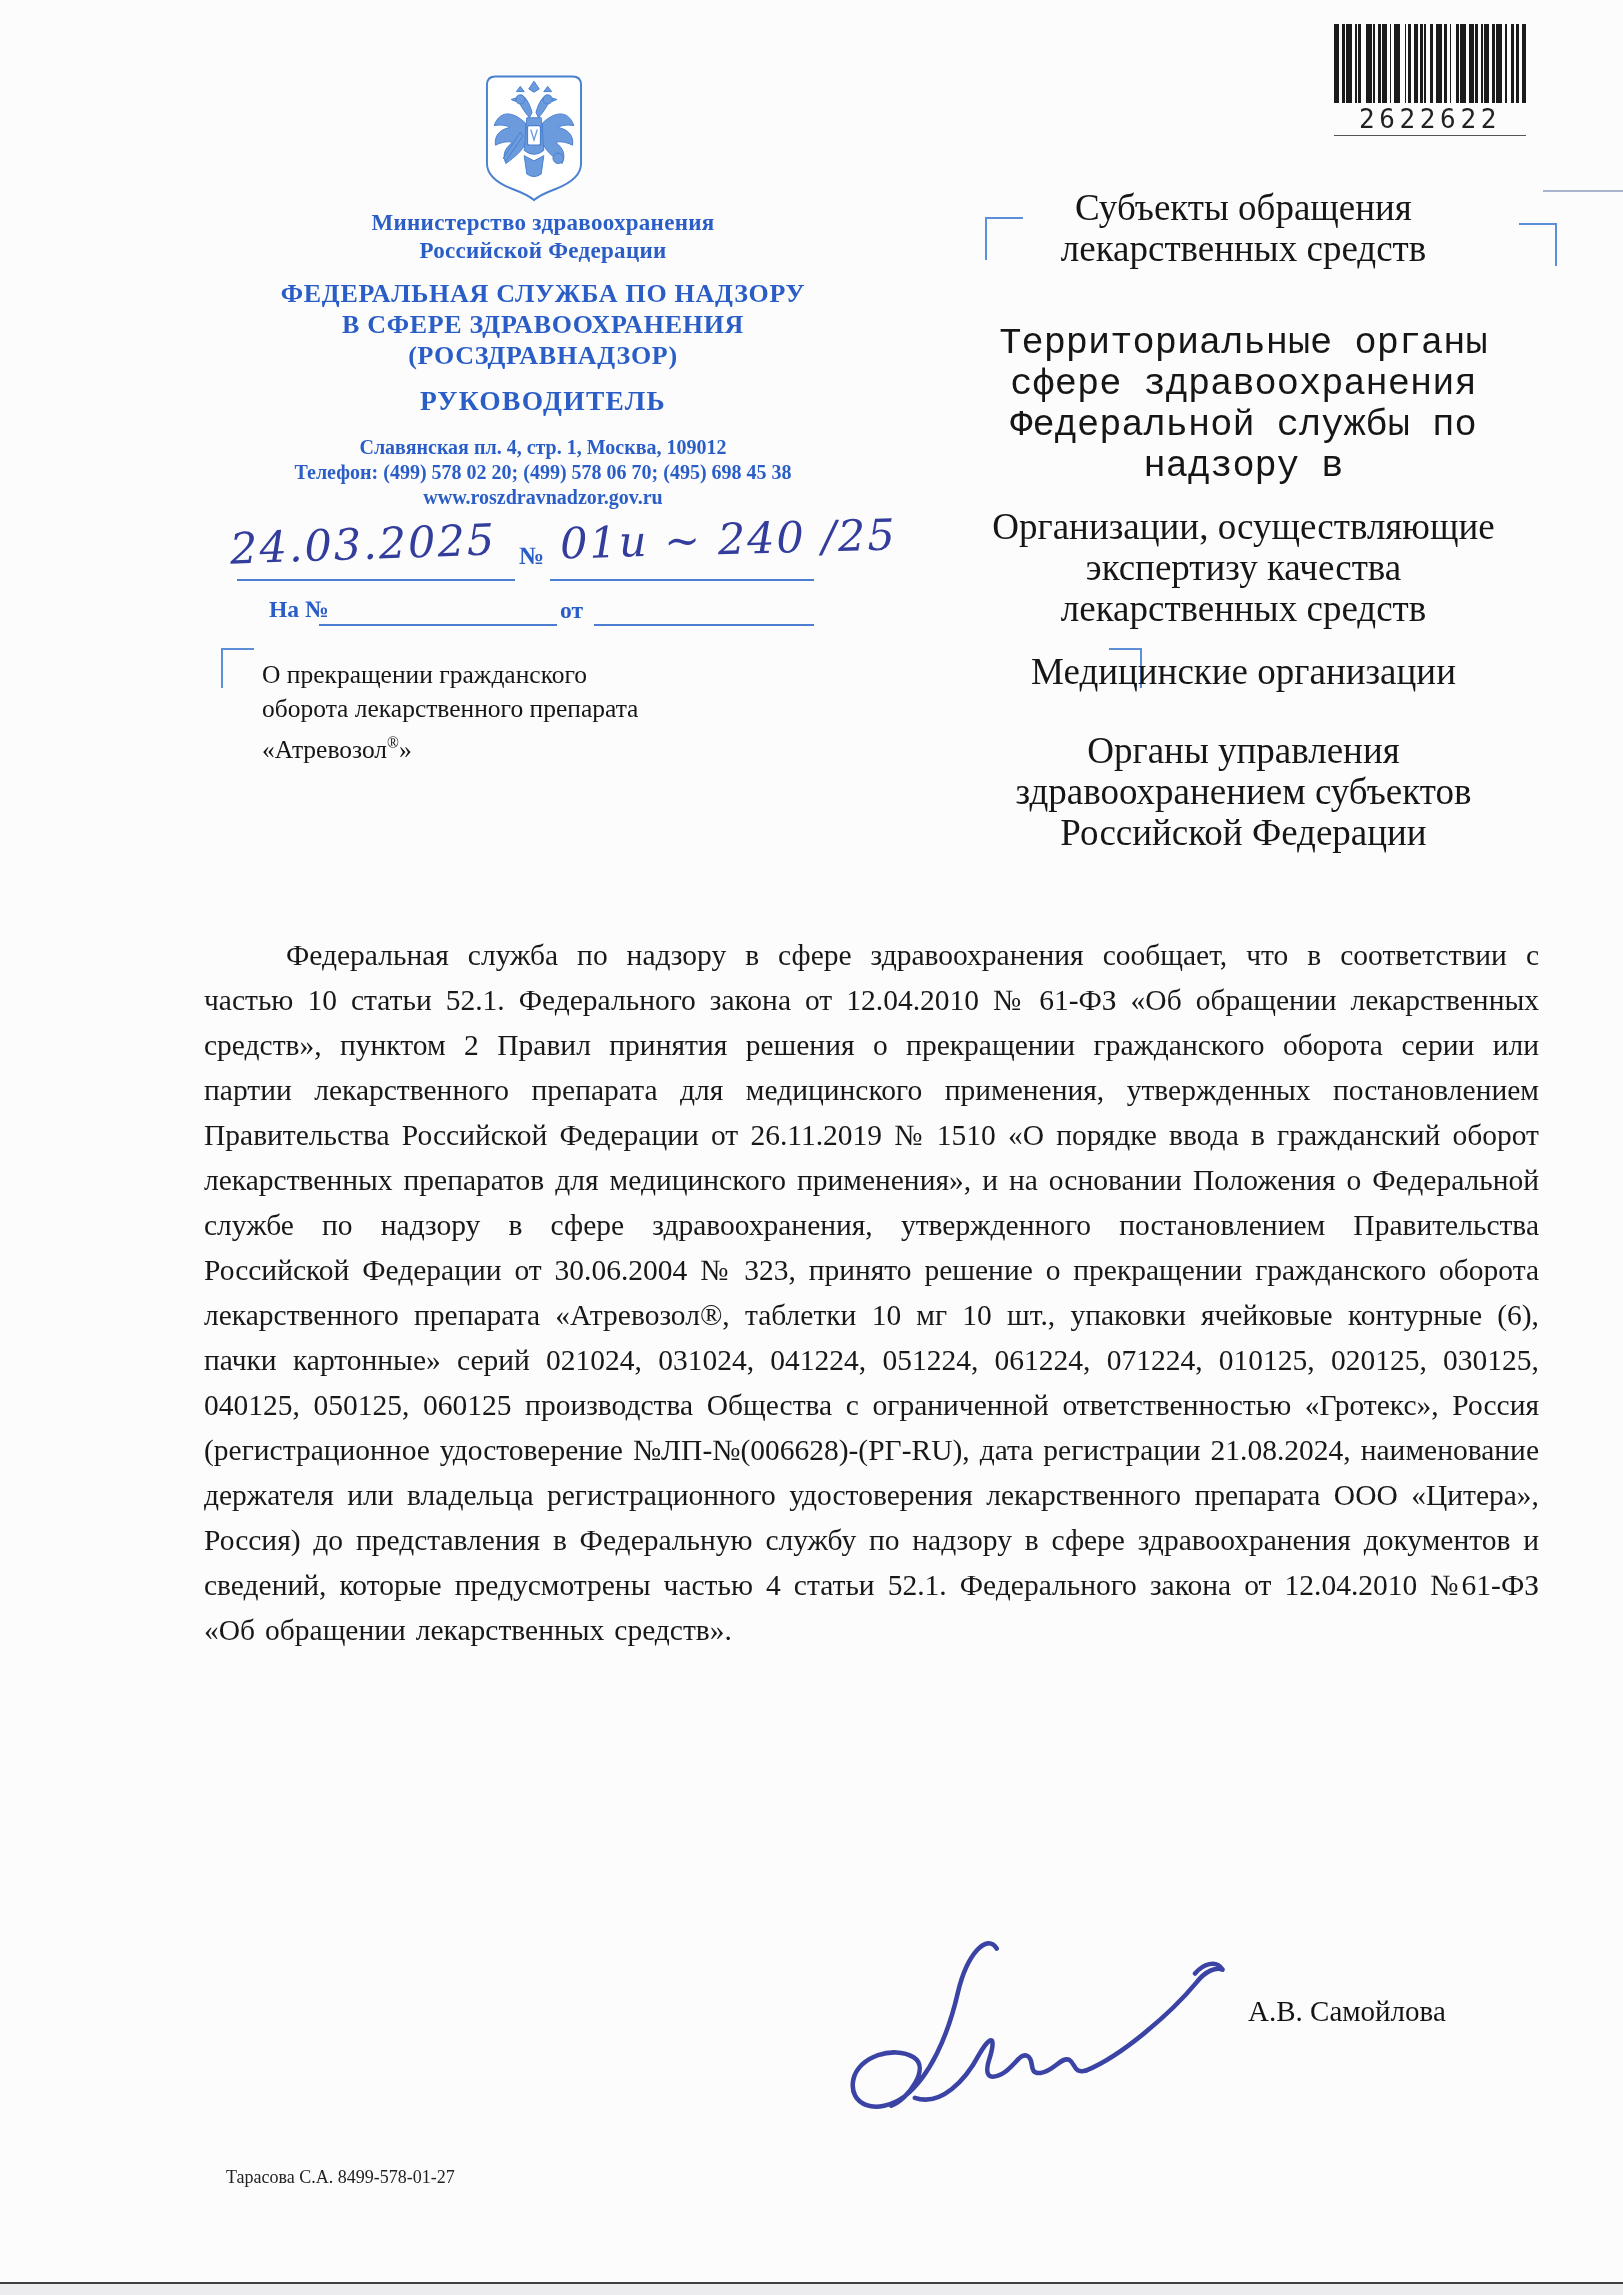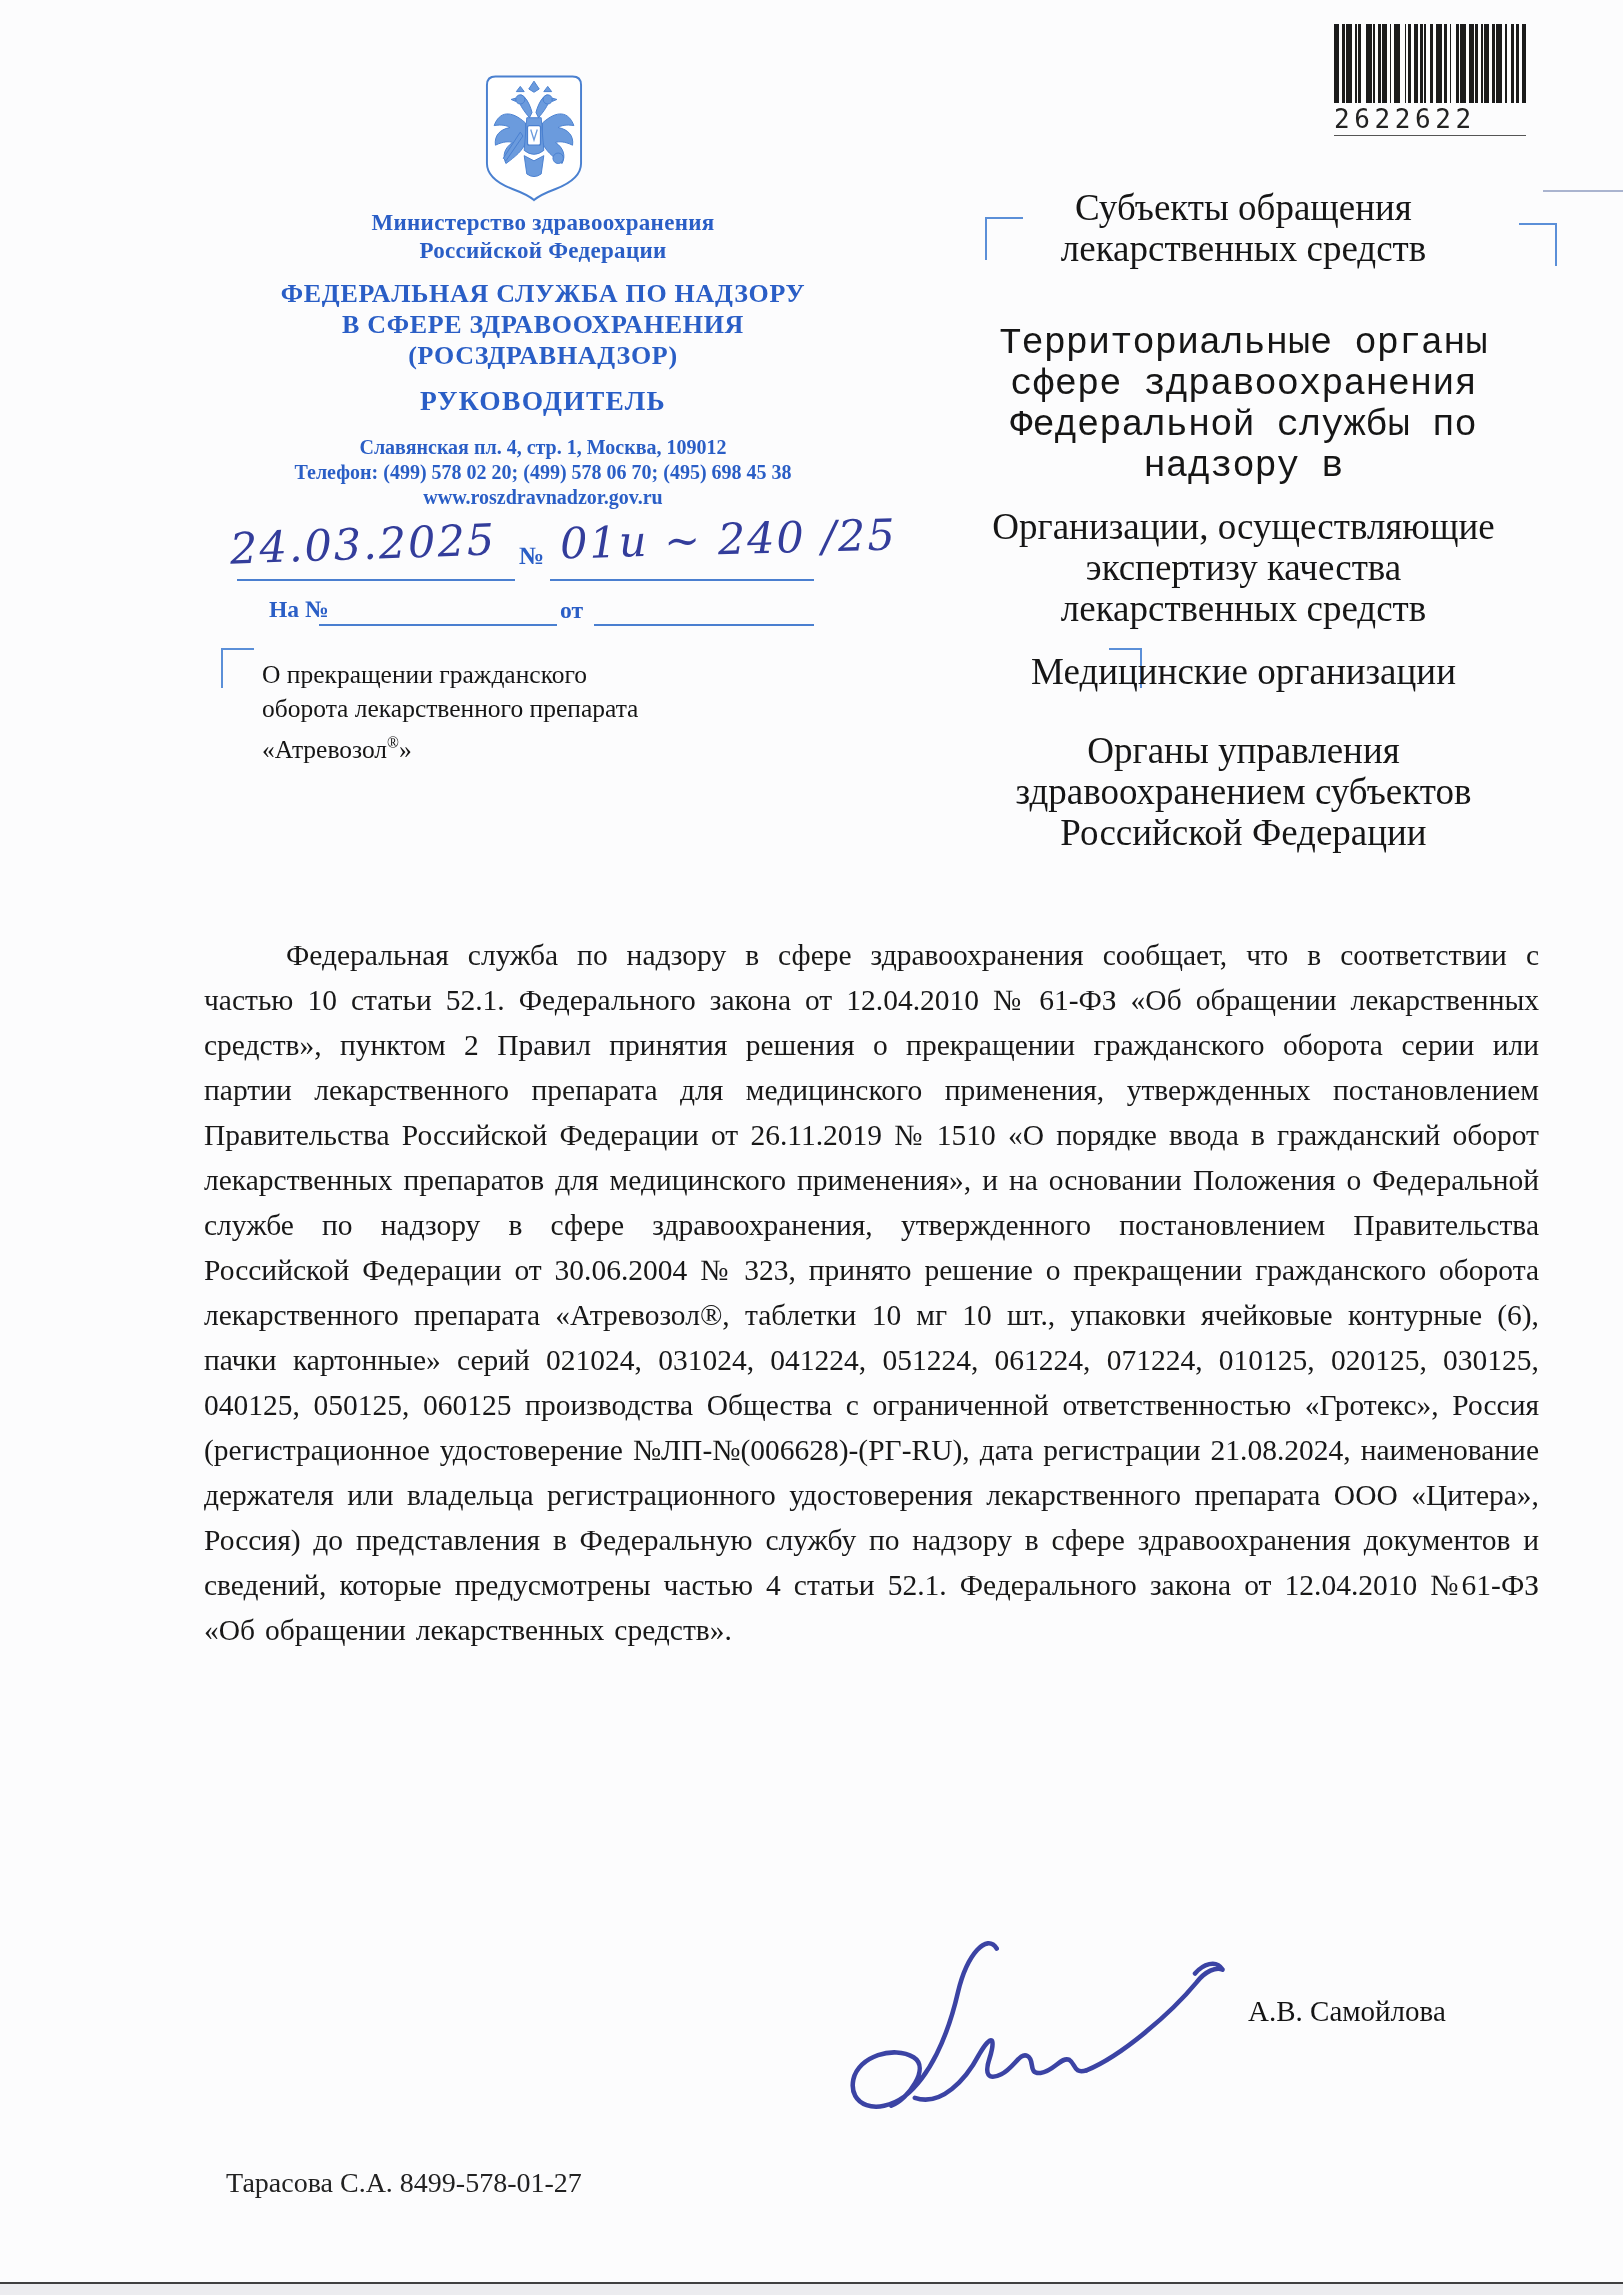--- a/index.html
+++ b/index.html
@@ -9,21 +9,21 @@
     background:#fcfcfd;
     overflow:hidden;
     font-family:"Liberation Serif","DejaVu Serif",serif;
     color:#1d1d1d;
   }
   
   .barcode{position:absolute;left:1334px;top:23.6px;width:192px;height:111px;border-bottom:1.3px solid #555;}
   .barcode-bars{display:flex;height:79px;overflow:hidden;}
   .barcode-bars span{display:block;height:100%;}
   .barcode-number{
-    text-align:left;font-family:"DejaVu Sans Mono",monospace;
+    text-align:center;font-family:"DejaVu Sans Mono",monospace;
     font-size:26px;letter-spacing:4.6px;color:#222;margin-top:1.3px;
   }
   
   .emblem{position:absolute;left:481px;top:72px;width:106px;height:132px;}
   
   .lh{position:absolute;left:196px;width:694px;text-align:center;color:var(--accent,#2a5ec6);font-weight:bold;}
   .lh-ministry{top:209px;font-size:23px;line-height:27.5px;letter-spacing:0.3px;}
   .lh-service{top:278px;font-size:26px;line-height:31px;letter-spacing:0.7px;}
   .lh-position{top:385px;font-size:27.5px;letter-spacing:1.3px;}
   .lh-contact{top:435px;font-size:20px;line-height:25px;font-weight:bold;}
@@ -61,21 +61,21 @@
   .body-par{
     position:absolute;left:204px;top:933px;width:1335px;
     font-size:29.5px;line-height:45px;
     text-align:justify;text-align-last:left;text-indent:82px;
     word-spacing:2.6px;color:#181818;
   }
   
   .sig-svg{position:absolute;left:831px;top:1908px;width:406px;height:216px;}
   .signer{position:absolute;left:1248px;top:1995px;font-size:29px;color:#141414;white-space:nowrap;}
   
-  .executor{position:absolute;left:226px;top:2167px;font-size:28px;color:#222;}
+  .executor{position:absolute;left:226px;top:2167px;font-size:18px;color:#222;}
   
   .fold-line{position:absolute;left:1543px;top:190px;width:81px;height:2px;background:#aab4cf;}
   .page-edge{position:absolute;left:0;top:2282px;width:100%;height:2px;background:#3f3f3f;}
   .page-below{position:absolute;left:0;top:2284px;width:100%;height:11px;background:#ececef;}
 </style>
 </head>
 <body>
 
 <div class="page">
 

